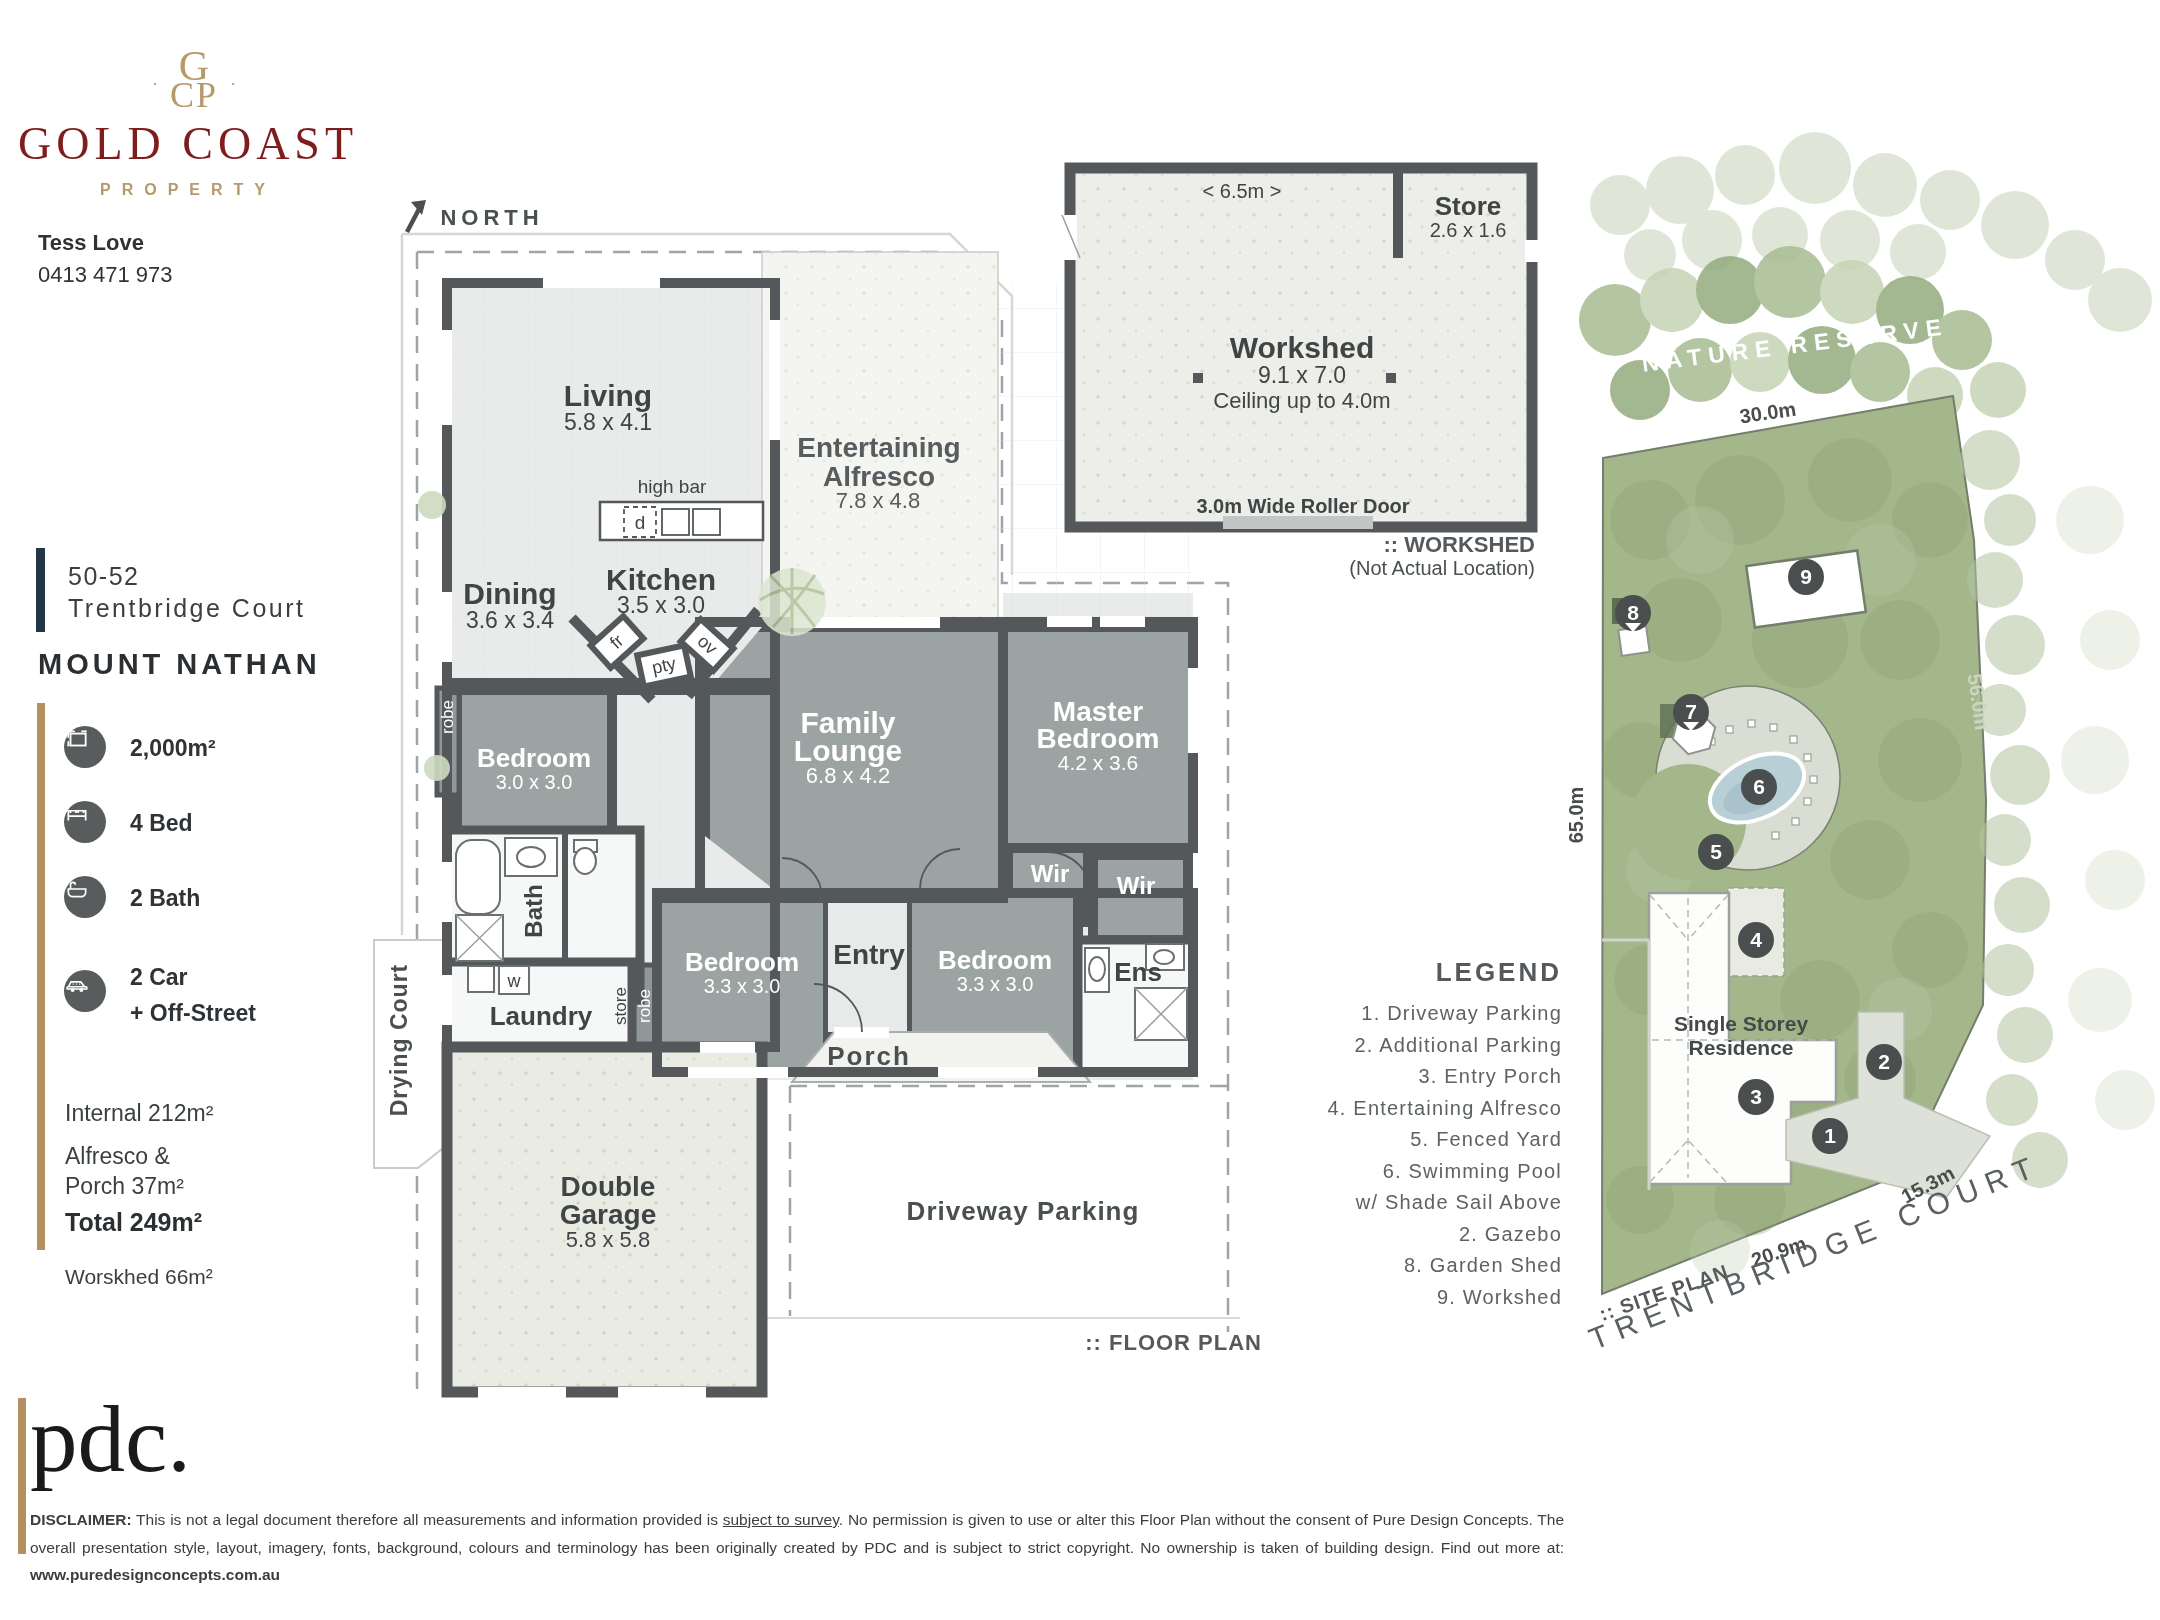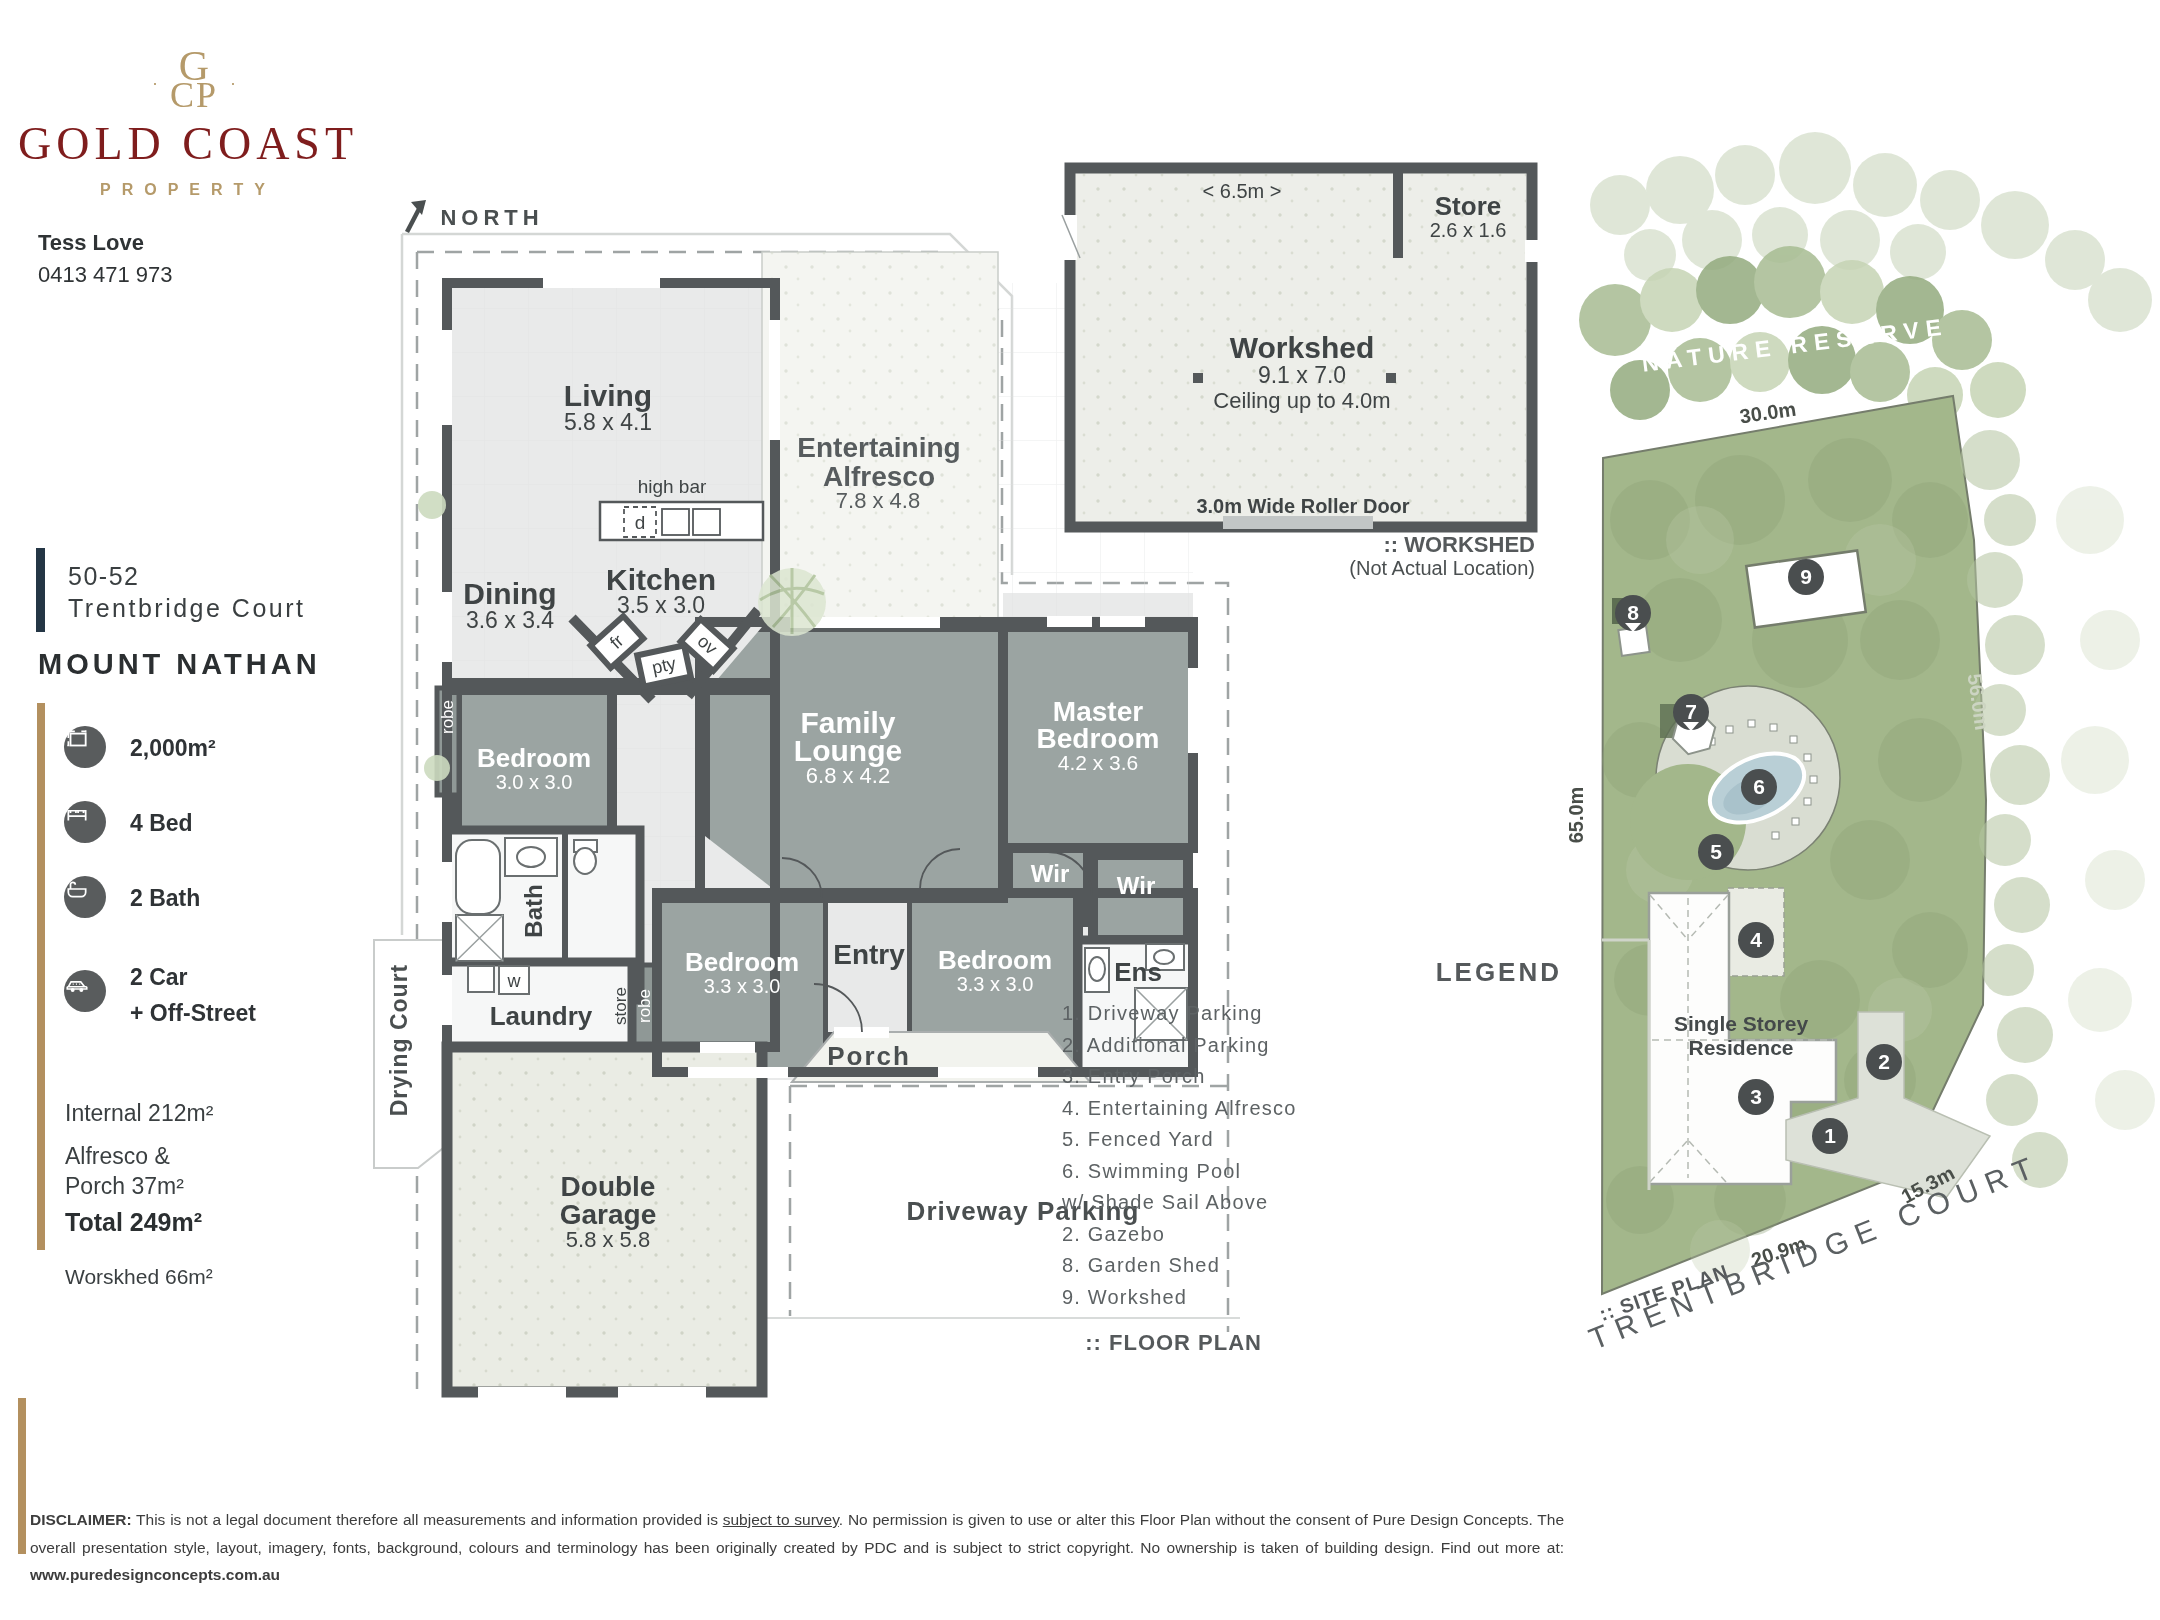--- a/index.html
+++ b/index.html
@@ -445,29 +445,30 @@
 <div class="marker" style="left:1884px;top:1062px;">2</div>
 <div class="marker" style="left:1756px;top:1097px;">3</div>
 <div class="marker" style="left:1756px;top:940px;">4</div>
 <div class="marker" style="left:1716px;top:852px;">5</div>
 <div class="marker" style="left:1759px;top:787px;">6</div>
 <div class="marker pin" style="left:1691px;top:712px;">7</div>
 <div class="marker pin" style="left:1633px;top:613px;">8</div>
 <div class="marker" style="left:1806px;top:577px;">9</div>
 
 <div class="lbl-r" style="left:1562px;top:972px;font-size:26px;font-weight:800;letter-spacing:3px;">LEGEND</div>
-<div class="legend-items" style="position:absolute;left:1062px;top:1002px;width:500px;text-align:left;">
+<div class="legend-items" style="position:absolute;left:1062px;top:1002px;width:500px;text-align:right;">
   <div>1. Driveway Parking</div>
   <div>2. Additional Parking</div>
   <div>3. Entry Porch</div>
   <div>4. Entertaining Alfresco</div>
   <div>5. Fenced Yard</div>
   <div>6. Swimming Pool</div>
   <div>w/ Shade Sail Above</div>
   <div>2. Gazebo</div>
   <div>8. Garden Shed</div>
   <div>9. Workshed</div>
 </div>
 
 <div style="position:absolute;left:18px;top:1398px;width:8px;height:156px;background:#b3905f;"></div>
+<div class="serif" style="position:absolute;left:30px;top:1392px;font-size:95px;color:#1a1a18;line-height:1;">pdc.</div>
 <p class="disc"><b>DISCLAIMER:</b><span> This is not a legal document therefore all measurements and information provided is </span><span class="u">subject to survey</span><span>. No permission is given to use or alter this Floor Plan without the consent of Pure Design Concepts. The overall presentation style, layout, imagery, fonts, background, colours and terminology has been originally created by PDC and is subject to strict copyright. No ownership is taken of building design. Find out more at: </span><b>www.puredesignconcepts.com.au</b></p>
 
 </div>
 
 </body></html>

